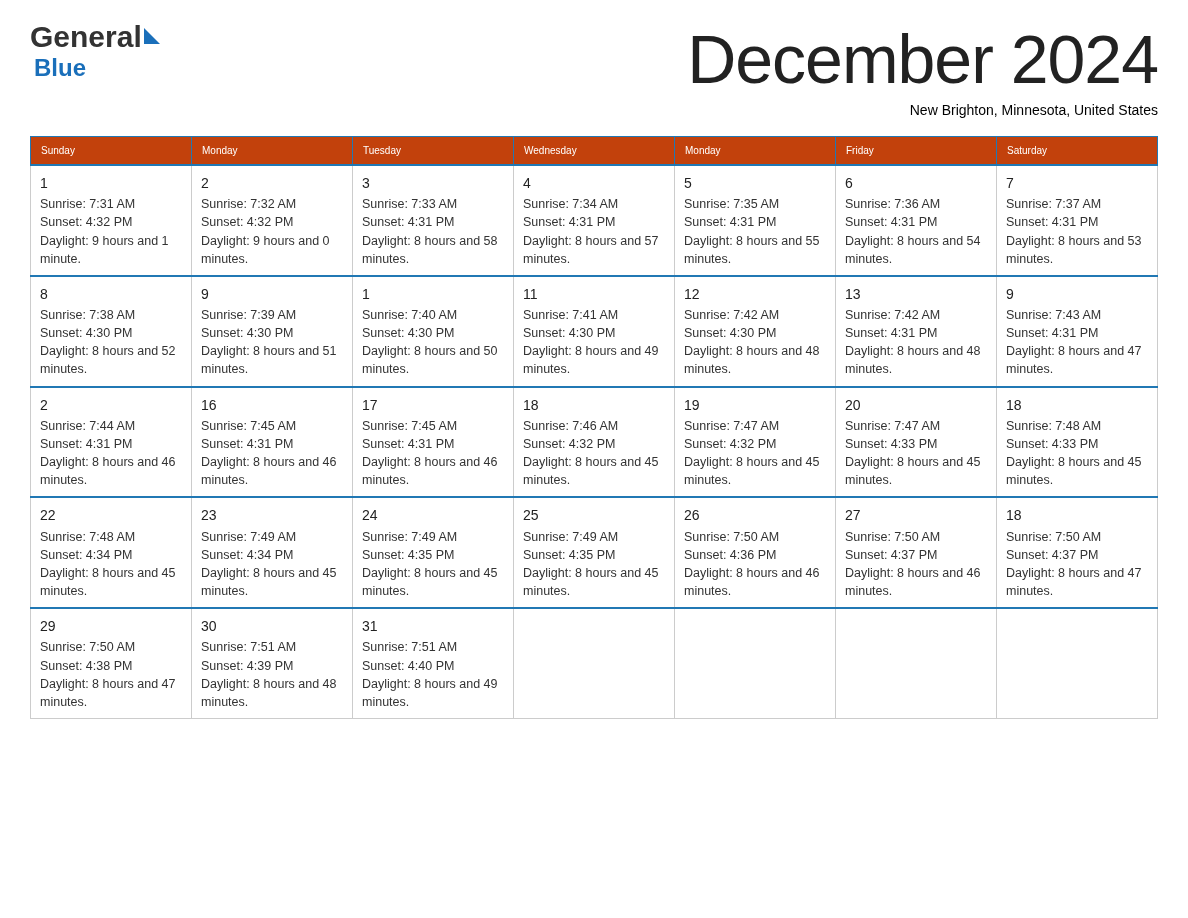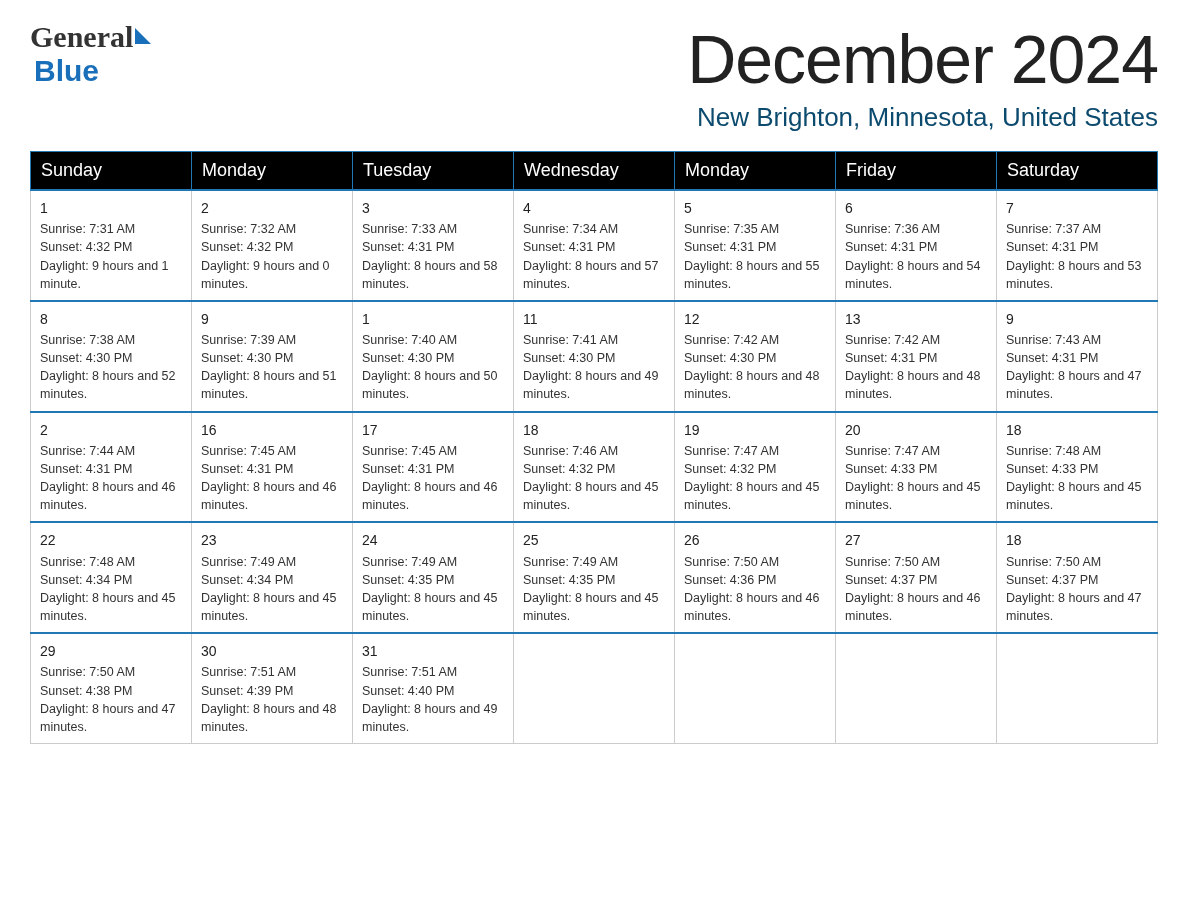--- a/index.html
+++ b/index.html
@@ -25,33 +25,33 @@
     .title-block {
       text-align: right;
     }
     .title-block h1 {
       font-size: 68px;
       font-weight: normal;
       color: #222;
       letter-spacing: -1px;
     }
     .title-block h2 {
-      font-size: 26px;
+      font-size: 14px;
       font-weight: normal;
-      color: #0c4a6e;
+      color: #000000;
       margin-top: 4px;
     }
     .calendar {
       width: 100%;
       border-collapse: collapse;
     }
     .calendar th {
-      background-color: #000000;
+      background-color: #c2410c;
       color: #fff;
-      font-size: 18px;
+      font-size: 10px;
       font-weight: normal;
       padding: 8px 10px;
       text-align: left;
       border: 1px solid #2178b4;
     }
     .calendar td {
       vertical-align: top;
       padding: 7px 9px;
       border: 1px solid #ccc;
       font-size: 12.5px;
@@ -87,25 +87,25 @@
       margin-left: 2px;
       margin-bottom: 2px;
     }
   </style>
 </head>
 <body>
 
 <div class="header">
   <div class="logo">
     <div class="logo-row">
-      <span style="font-size:30px;font-weight:bold;color:#333;font-family:Liberation Serif, serif;">General</span>
+      <span style="font-size:30px;font-weight:bold;color:#333;">General</span>
       <div class="logo-triangle"></div>
     </div>
     <div>
-      <span style="font-size:30px;font-weight:bold;color:#1a6fba;margin-left:4px;margin-top:11px;">Blue</span>
+      <span style="font-size:24px;font-weight:bold;color:#1a6fba;margin-left:4px;margin-top:11px;">Blue</span>
     </div>
   </div>
   <div class="title-block">
     <h1>December 2024</h1>
     <h2>New Brighton, Minnesota, United States</h2>
   </div>
 </div>
 
 <table class="calendar">
   <thead>

